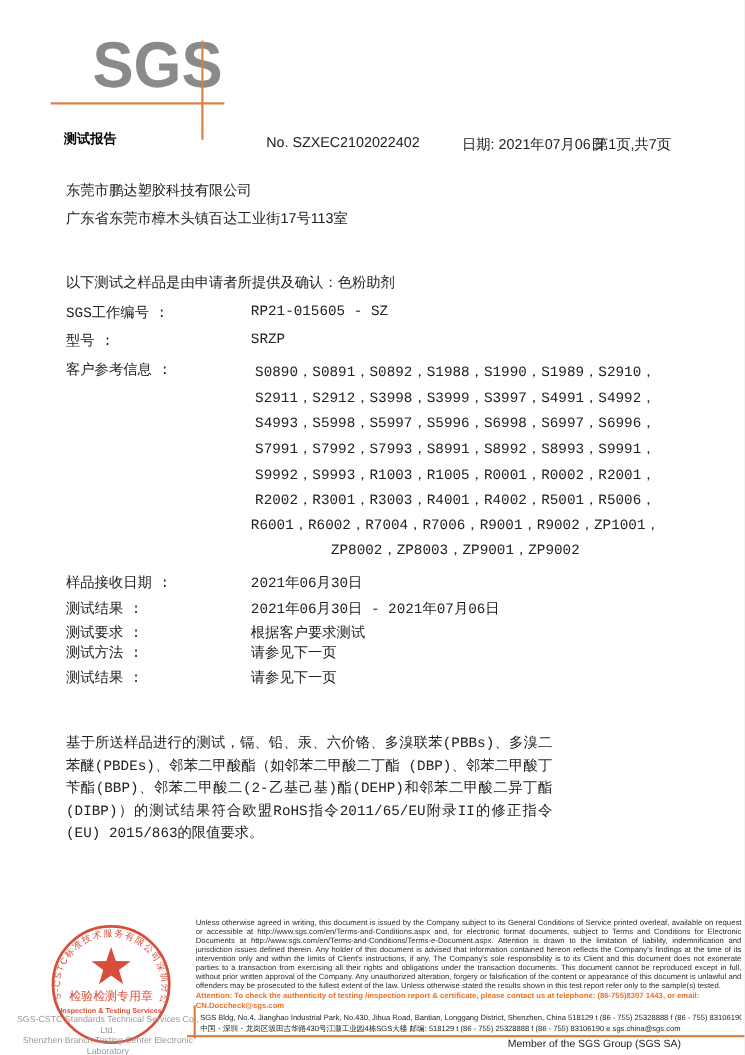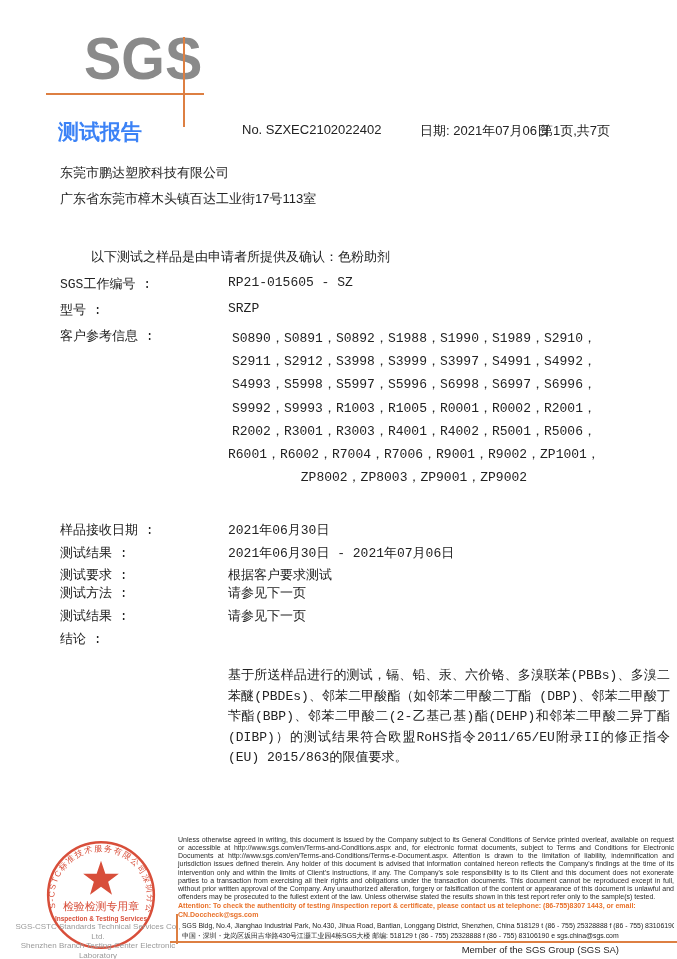--- a/index.html
+++ b/index.html
@@ -15,28 +15,28 @@
   
   .logo-text{
     position:absolute;left:84px;top:30px;
     font-size:56px;font-weight:700;color:#8a8a8a;
     letter-spacing:0px;line-height:1;
     transform:scaleY(1.05);transform-origin:top left;
   }
   .logo-hline{position:absolute;left:46px;top:93px;width:158px;height:2px;background:#dd7f42;}
   .logo-vline{position:absolute;left:183px;top:37px;width:2px;height:90px;background:#dd7f42;}
   
-  .rpt-title{position:absolute;left:58px;top:118px;font-size:21px;font-weight:700;color:#3b82f6;}
+  .rpt-title{position:absolute;left:58px;top:118px;font-size:12px;font-weight:700;color:#000000;}
   .rpt-no{position:absolute;left:242px;top:122px;font-size:13px;}
   .rpt-date{position:absolute;left:420px;top:122px;font-size:13px;}
   .rpt-page{position:absolute;left:540px;top:122px;font-size:13px;}
   
   .applicant{position:absolute;left:60px;top:160px;font-size:13px;line-height:26px;}
   
-  .sample-note{position:absolute;left:60px;top:248px;font-size:13px;margin-left:31px;}
+  .sample-note{position:absolute;left:60px;top:248px;font-size:13px;}
   .frow{position:absolute;left:60px;font-size:13px;display:flex;font-family:Liberation Mono, monospace;}
   .flabel{width:168px;flex:0 0 168px;}
   .fvalue{white-space:nowrap;}
   .codes-line{line-height:23.2px;white-space:nowrap;text-align:center;}
   .conclusion-val{width:442px;line-height:20.6px;white-space:normal;text-align:justify;margin-top:36px;}
   
   .stamp{position:absolute;left:44px;top:838px;width:114px;height:114px;opacity:.92;}
   .lab-lines{position:absolute;left:12px;top:922px;width:172px;text-align:center;
              font-size:8px;line-height:9.5px;color:#9a9a9a;}
   .footer-right{position:absolute;left:178px;top:836px;width:496px;}
@@ -78,20 +78,21 @@
     <div class="flabel">型号 :</div>
     <div class="fvalue">SRZP</div>
   </div>
 
   <div class="frow" style="top:327px">
     <div class="flabel">客户参考信息 :</div>
     <div>
       <div class="codes-line">S0890，S0891，S0892，S1988，S1990，S1989，S2910，</div>
       <div class="codes-line">S2911，S2912，S3998，S3999，S3997，S4991，S4992，</div>
       <div class="codes-line">S4993，S5998，S5997，S5996，S6998，S6997，S6996，</div>
+      <div class="codes-line">S7991，S7992，S7993，S8991，S8992，S8993，S9991，</div>
       <div class="codes-line">S9992，S9993，R1003，R1005，R0001，R0002，R2001，</div>
       <div class="codes-line">R2002，R3001，R3003，R4001，R4002，R5001，R5006，</div>
       <div class="codes-line">R6001，R6002，R7004，R7006，R9001，R9002，ZP1001，</div>
       <div class="codes-line">ZP8002，ZP8003，ZP9001，ZP9002</div>
     </div>
   </div>
 
   <div class="frow" style="top:521px">
     <div class="flabel">样品接收日期 :</div>
     <div class="fvalue">2021年06月30日</div>
@@ -111,21 +112,20 @@
     <div class="flabel">测试方法 :</div>
     <div class="fvalue">请参见下一页</div>
   </div>
 
   <div class="frow" style="top:607px">
     <div class="flabel">测试结果 :</div>
     <div class="fvalue">请参见下一页</div>
   </div>
 
   <div class="frow" style="top:630px">
-    <div class="flabel">结论 :</div>
     <div class="conclusion-val">基于所送样品进行的测试，镉、铅、汞、六价铬、多溴联苯(PBBs)、多溴二苯醚(PBDEs)、邻苯二甲酸酯（如邻苯二甲酸二丁酯 (DBP)、邻苯二甲酸丁苄酯(BBP)、邻苯二甲酸二(2-乙基己基)酯(DEHP)和邻苯二甲酸二异丁酯(DIBP)）的测试结果符合欧盟RoHS指令2011/65/EU附录II的修正指令(EU) 2015/863的限值要求。</div>
   </div>
 
   <svg class="stamp" viewBox="0 0 110 110" width="114" height="114">
     <circle cx="55" cy="55" r="51" fill="none" stroke="#d5402a" stroke-width="2.4"></circle>
     <polygon fill="#d5402a" points="55,22 59.2,34.4 72.2,34.6 61.9,42.3 65.6,54.7 55,47.1 44.4,54.7 48.1,42.3 37.8,34.6 50.8,34.4"></polygon>
     <defs>
       <path id="stampArc" d="M 12,71 A 45,45 0 1 1 98,71" fill="none"></path>
     </defs>
     <text font-size="8" fill="#d5402a" letter-spacing="1.2">

